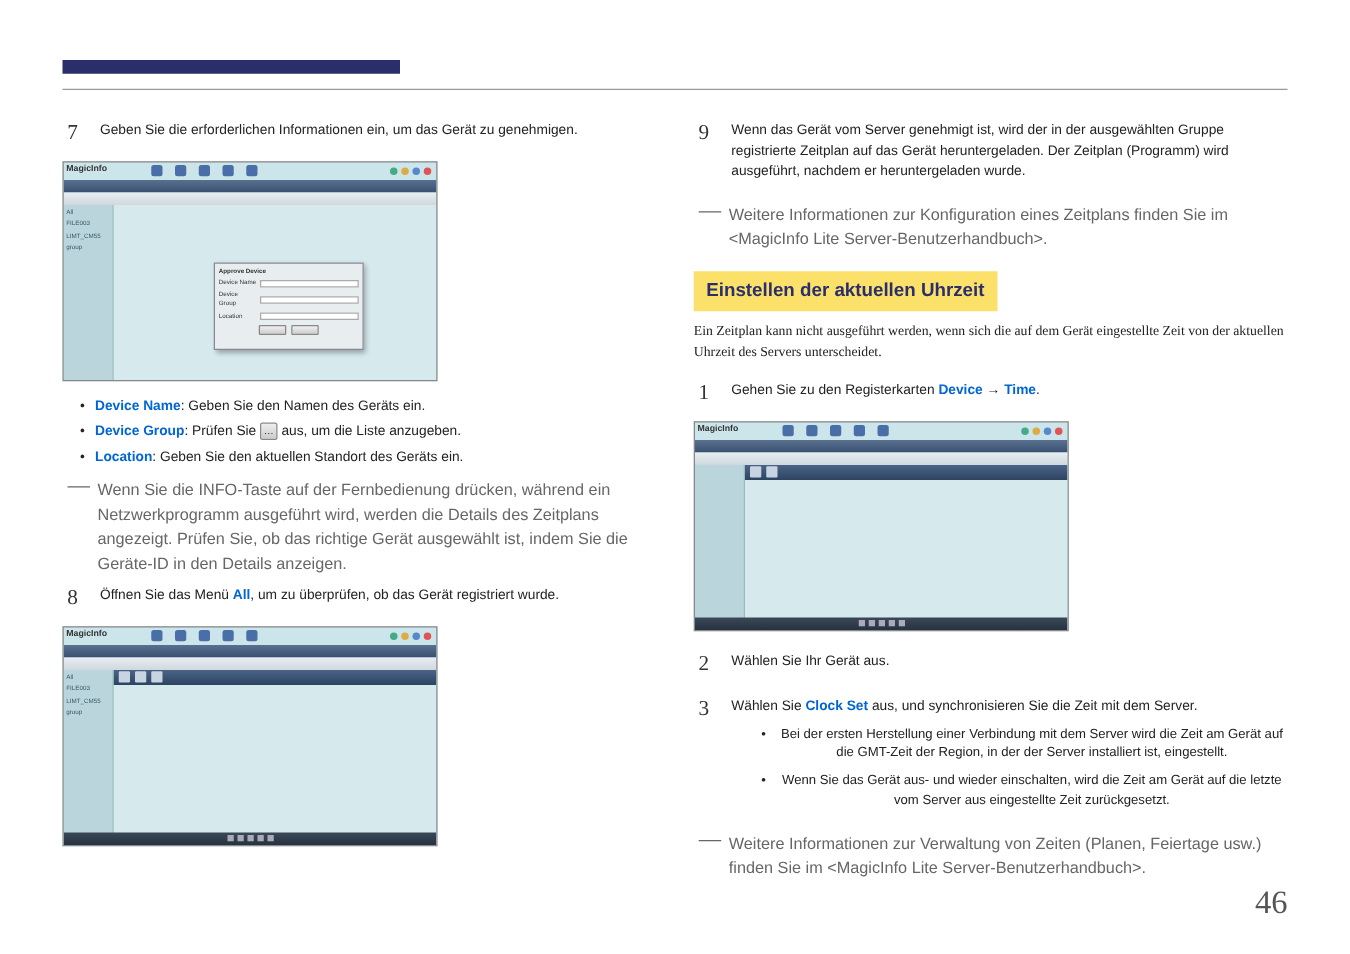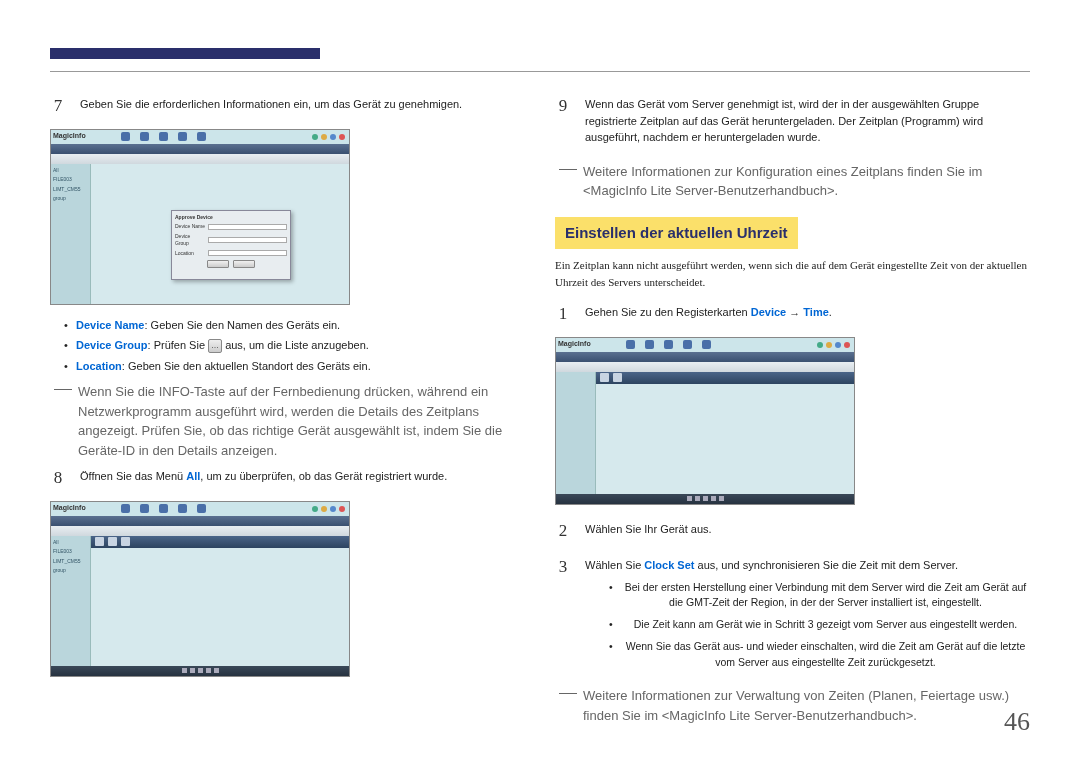--- a/index.html
+++ b/index.html
@@ -381,21 +381,20 @@
     </div>
 
     <div class="step">
       <div class="step-num">3</div>
       <div class="step-body">
         <p>
           <span>Wählen Sie </span><span class="blue-bold">Clock Set</span><span> aus, und synchronisieren Sie die Zeit mit dem Server.</span>
         </p>
         <ul class="sub-bullets">
           <li>Bei der ersten Herstellung einer Verbindung mit dem Server wird die Zeit am Gerät auf die GMT-Zeit der Region, in der der Server installiert ist, eingestellt.</li>
-          <li>Die Zeit kann am Gerät wie in Schritt 3 gezeigt vom Server aus eingestellt werden.</li>
           <li>Wenn Sie das Gerät aus- und wieder einschalten, wird die Zeit am Gerät auf die letzte vom Server aus eingestellte Zeit zurückgesetzt.</li>
         </ul>
       </div>
     </div>
 
     <div class="dash-note">
       <div class="dash"></div>
       <div class="note-body">Weitere Informationen zur Verwaltung von Zeiten (Planen, Feiertage usw.) finden Sie im &lt;MagicInfo Lite Server-Benutzerhandbuch&gt;.</div>
     </div>
   </div>

